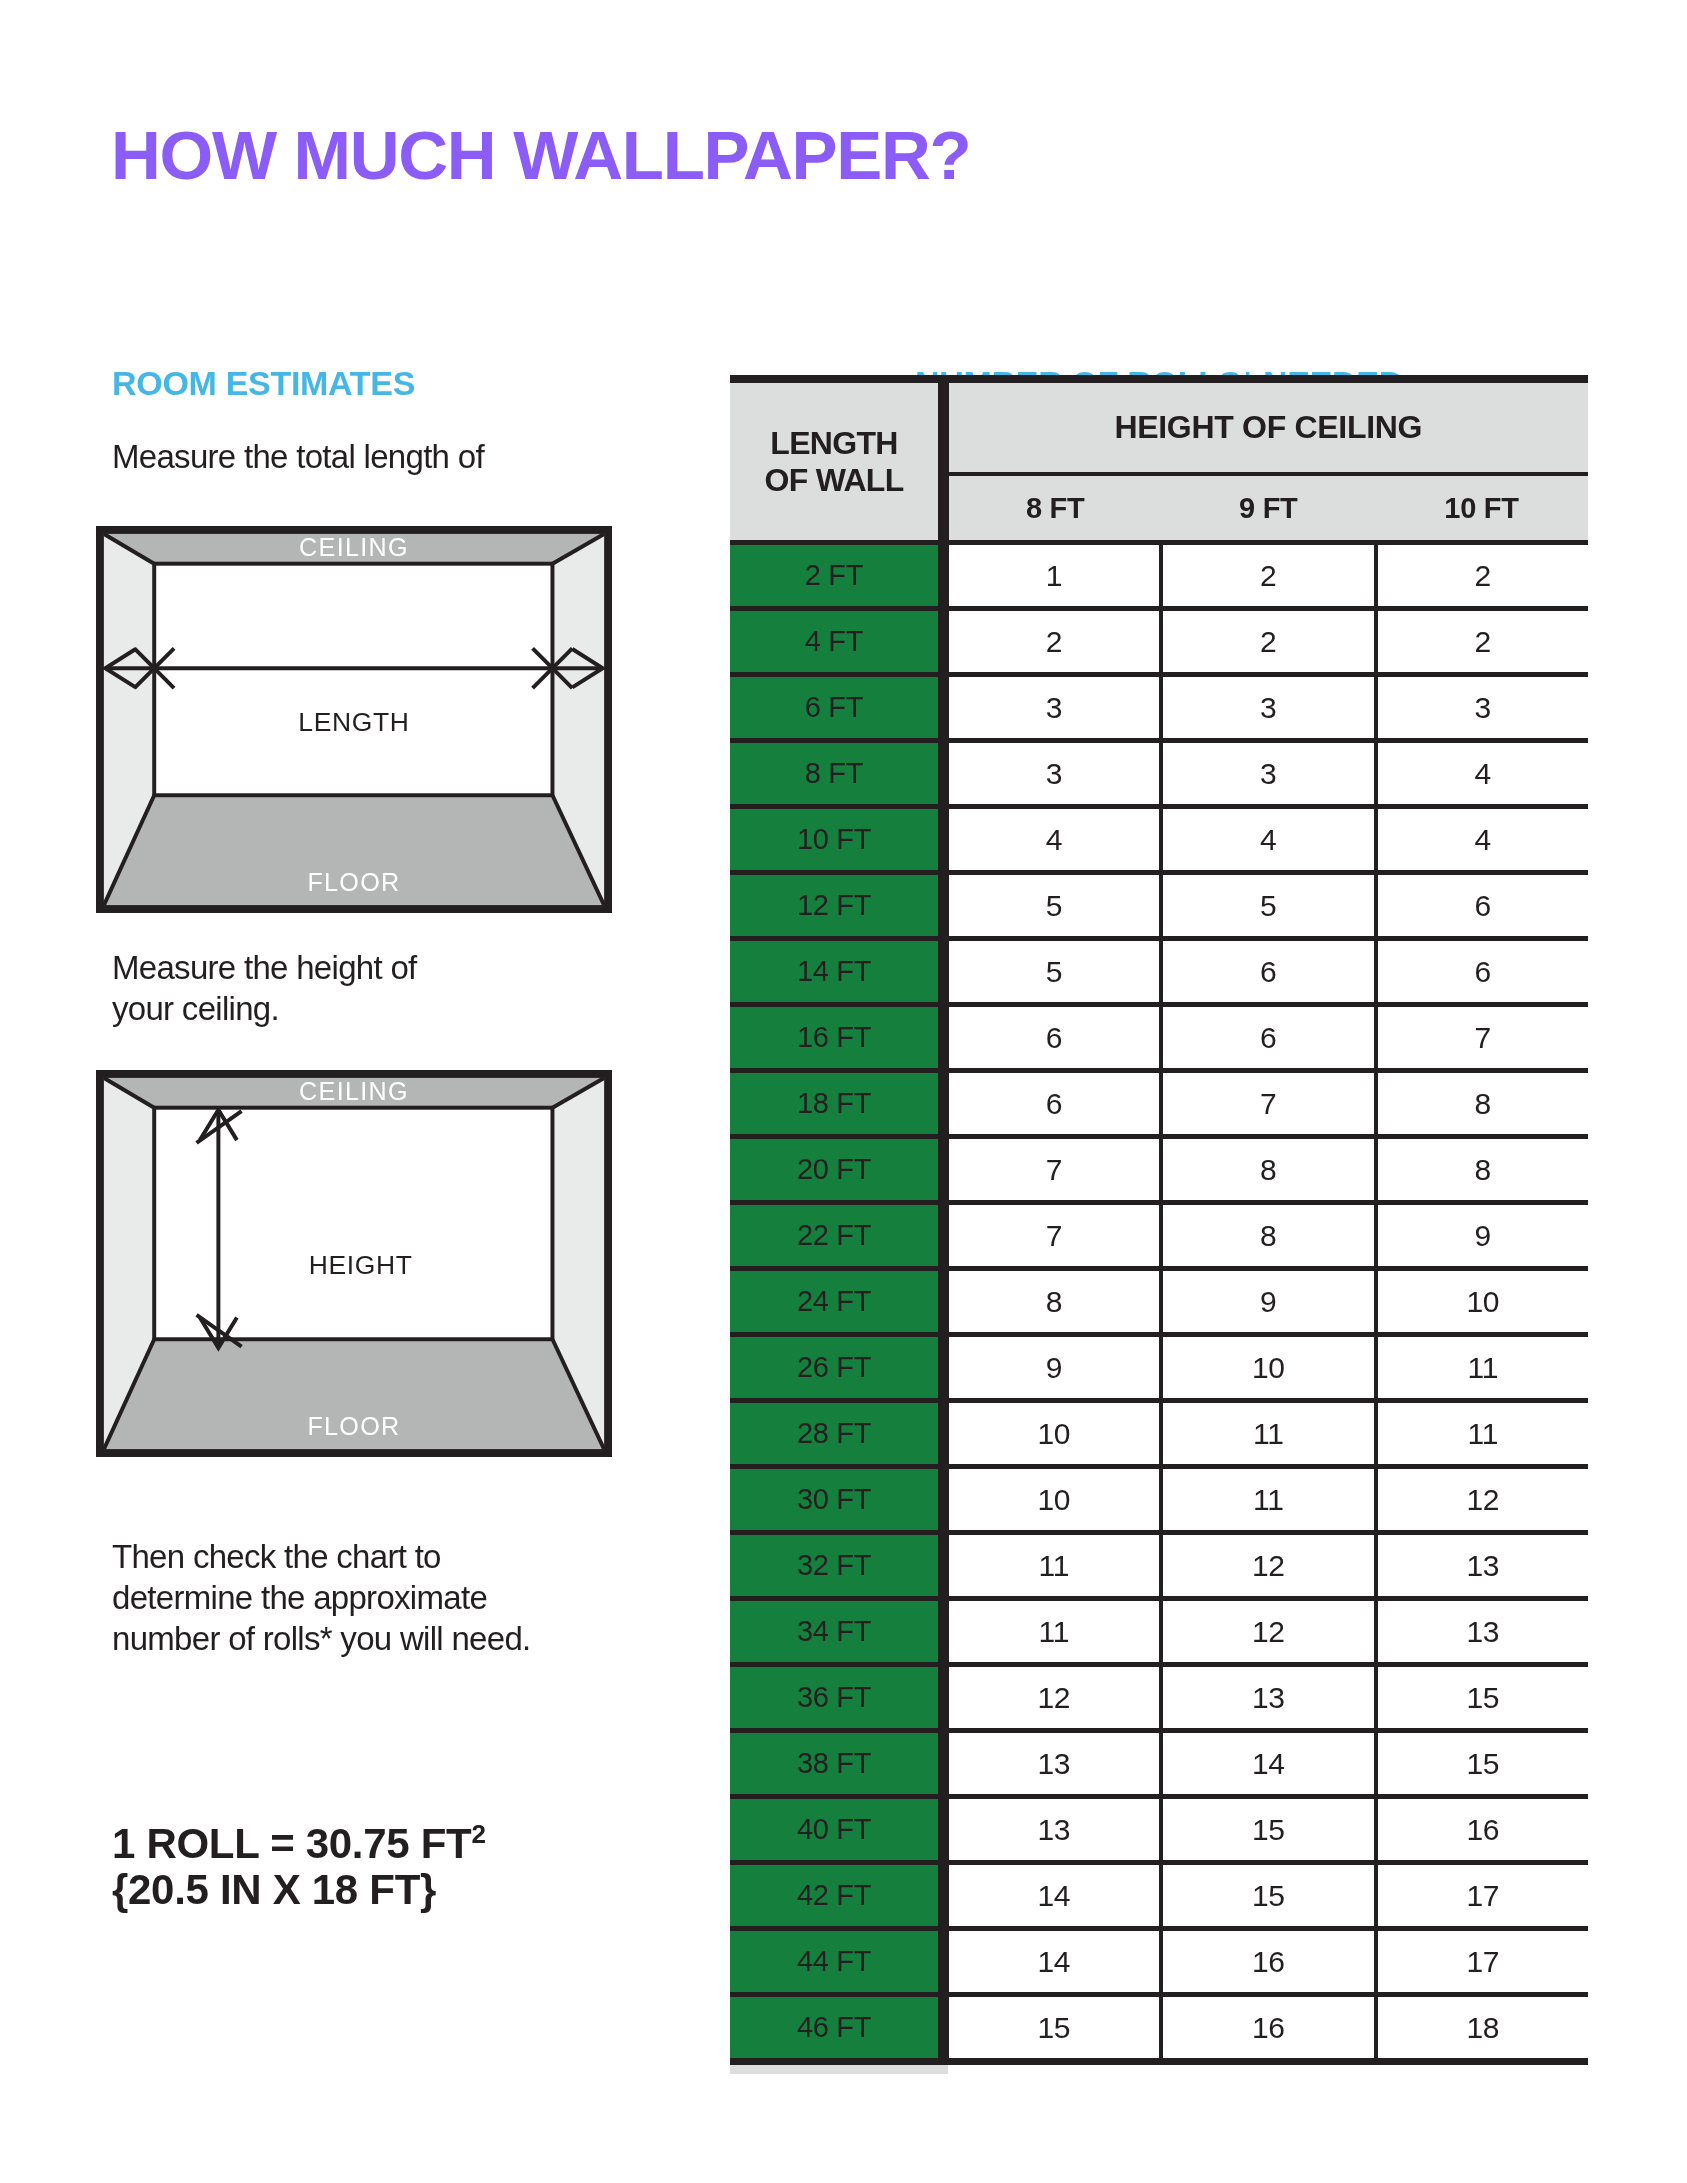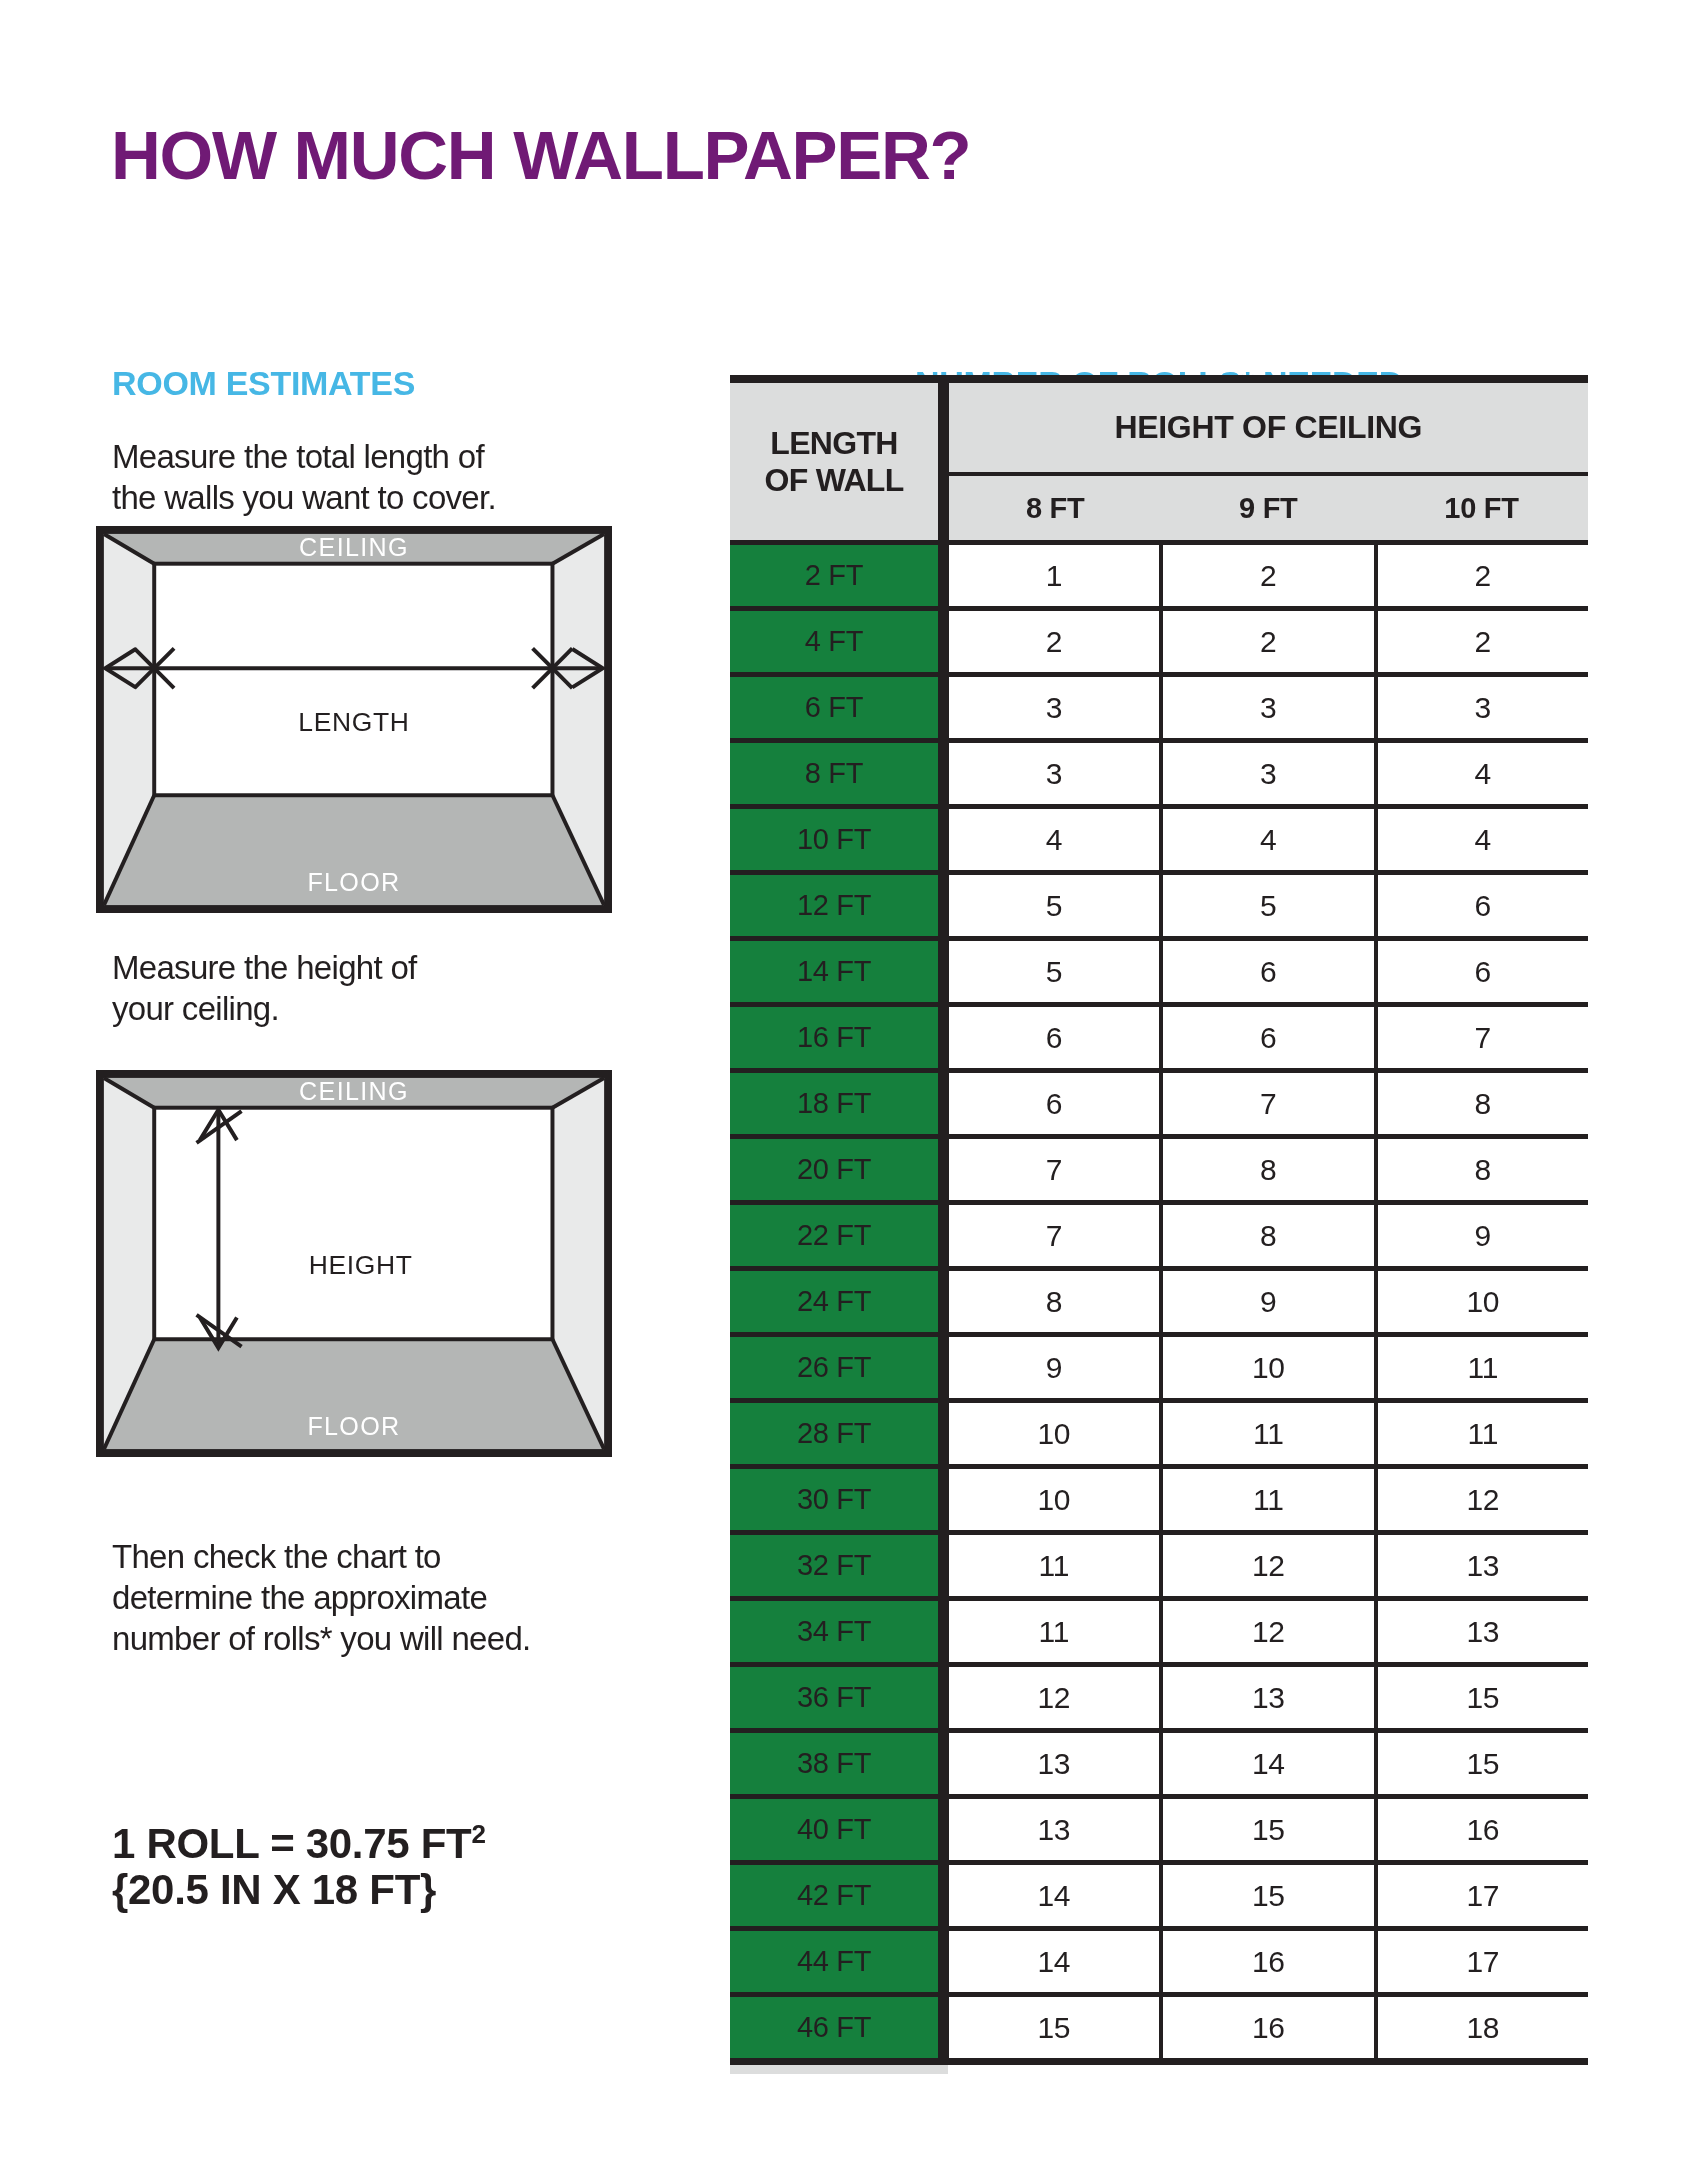--- a/index.html
+++ b/index.html
@@ -1,19 +1,19 @@
 <!DOCTYPE html>
 <html style="font-size:10.6px"><head>
 <meta charset="utf-8">
 <style>
   html,body{margin:0;padding:0;background:#ffffff;}
   #page{position:relative;width:1687px;height:2183px;background:#ffffff;overflow:hidden;
         font-family:"Liberation Sans","DejaVu Sans",sans-serif;color:#231f20;}
   .abs{position:absolute;}
-  .title{left:111px;top:116px;font-size:69px;font-weight:700;letter-spacing:-1.3px;color:#701a75;white-space:nowrap;}
+  .title{left:111px;top:116px;font-size:69px;font-weight:700;letter-spacing:-1.3px;color:#8b5cf6;white-space:nowrap;}
   .sec-heading{top:364px;font-size:34px;font-weight:700;letter-spacing:-0.3px;color:#46b7e5;white-space:nowrap;}
   .room-heading{left:112px;}
   .rolls-heading{left:730px;width:858px;text-align:center;}
   .body-text{left:112px;font-size:33px;line-height:41px;letter-spacing:-0.7px;color:#231f20;}
   .body-text div{white-space:nowrap;}
   .foot{left:112px;top:1684px;font-size:33px;font-weight:700;line-height:44px;letter-spacing:-0.3px;}
   .foot .l2{margin-left:20px;}
   .rollinfo{left:112px;top:1821px;font-size:42px;font-weight:700;line-height:46px;letter-spacing:-0.3px;}
   .rollinfo sup{font-size:62%;vertical-align:super;line-height:0;}
   .diagram{left:96px;width:516px;height:387px;}
@@ -46,21 +46,20 @@
 
 <div id="page">
 
   <div class="abs title">HOW MUCH WALLPAPER?</div>
 
   <div class="abs sec-heading room-heading">ROOM ESTIMATES</div>
   <div class="abs sec-heading rolls-heading">NUMBER OF ROLLS* NEEDED</div>
 
   <div class="abs body-text" style="top:436px;">
     <div>Measure the total length of</div>
-    <div>the walls you want to cover.</div>
   </div>
 
   <svg class="abs diagram" style="top:526px;" viewBox="0 0 780 585">
     <rect x="6" y="6" width="768" height="573" fill="#ffffff" stroke="#231f20" stroke-width="12"></rect>
     <polygon points="12,12 768,12 690,57 88,57" fill="#b4b6b5"></polygon>
     <polygon points="12,573 768,573 690,407 88,407" fill="#b4b6b5"></polygon>
     <polygon points="12,12 88,57 88,407 12,573" fill="#e9eaea"></polygon>
     <polygon points="768,12 690,57 690,407 768,573" fill="#e9eaea"></polygon>
     <rect x="88" y="57" width="602" height="350" fill="#ffffff" stroke="#231f20" stroke-width="6"></rect>
     <line x1="12" y1="12" x2="88" y2="57" stroke="#231f20" stroke-width="6"></line>

